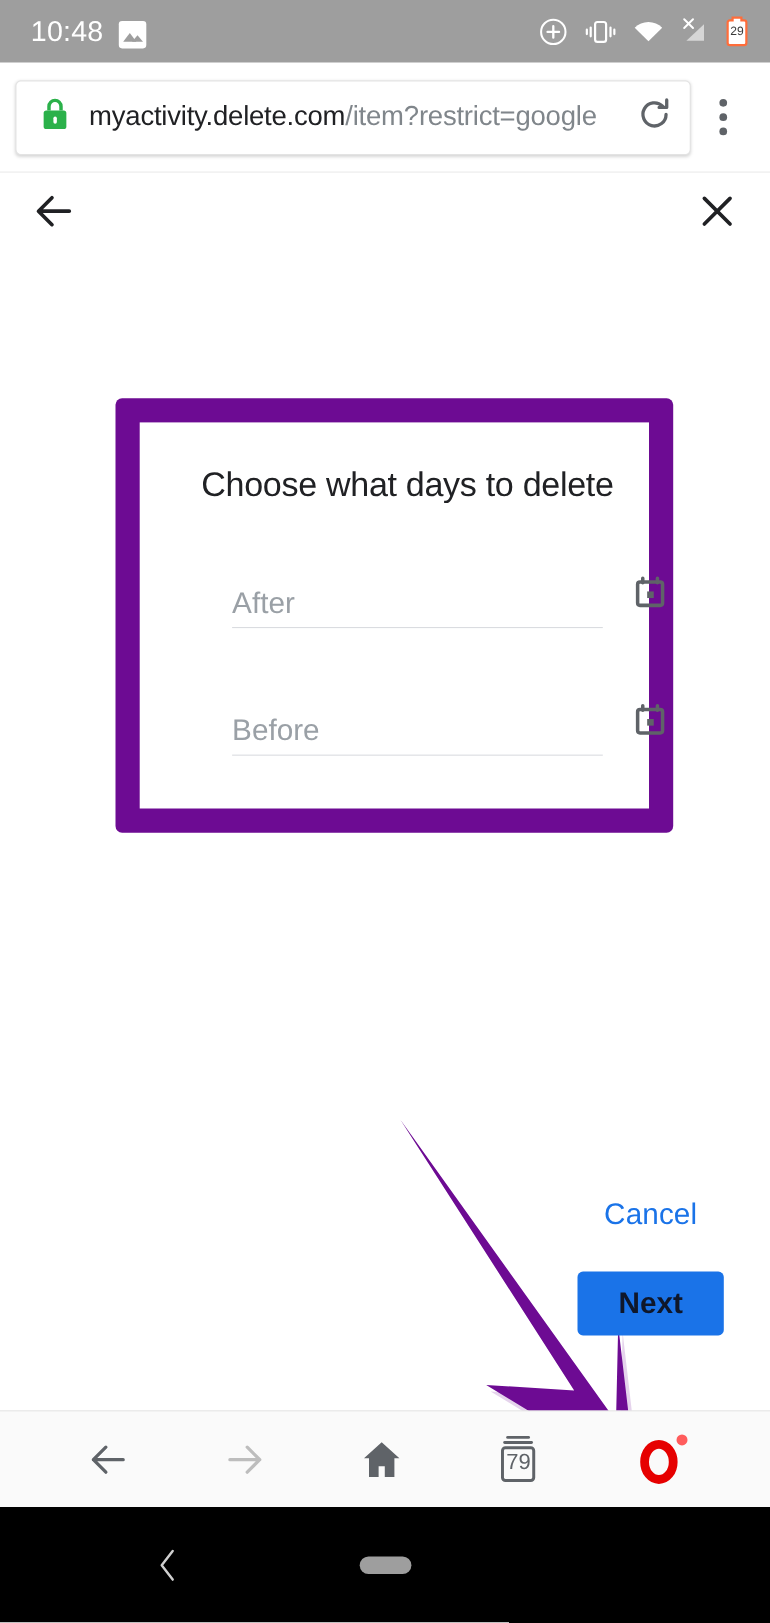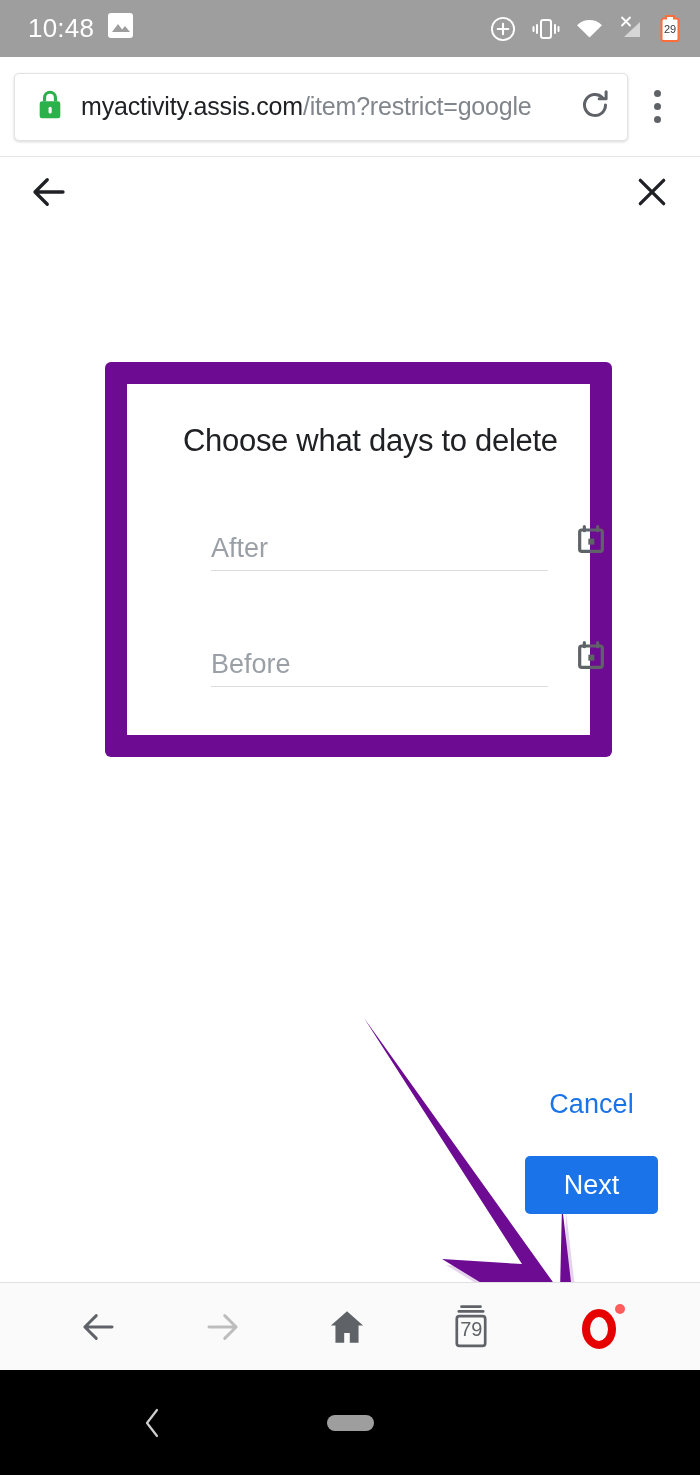--- a/index.html
+++ b/index.html
@@ -21,21 +21,21 @@
     height: 57px; flex: 0 0 57px;
     background: #9e9e9e;
     display: flex; align-items: center;
     padding: 0 18px 0 28px;
     color: #ffffff;
   }
   .status-clock {
     font-size: 26px; letter-spacing: .2px; color: #ffffff;
     font-family: "Liberation Sans", sans-serif;
   }
-  .status-left { display: flex; align-items: flex-start; gap: 14px; }
+  .status-left { display: flex; align-items: flex-end; gap: 14px; }
   .status-right { margin-left: auto; display: flex; align-items: center; gap: 14px; }
   .photo-icon {
     width: 25px; height: 25px; background: #ffffff; border-radius: 3px;
     position: relative; overflow: hidden;
   }
   .photo-icon::before {
     content: ""; position: absolute; left: 4px; bottom: 6px;
     width: 0; height: 0;
     border-left: 6px solid transparent; border-right: 6px solid transparent;
     border-bottom: 8px solid #9e9e9e;
@@ -136,21 +136,21 @@
   }
   .cancel-btn {
     background: none; border: none; cursor: pointer;
     font-family: "Liberation Sans", sans-serif;
     font-size: 27px; color: #1a73e8; letter-spacing: .1px;
     padding: 10px 8px;
   }
   .next-btn {
     background: #1a73e8; border: none; cursor: pointer; border-radius: 5px;
     font-family: "Liberation Sans", sans-serif;
-    font-size: 27px; color: #ffffff; font-weight: normal;
+    font-size: 27px; color: #0f172a; font-weight: bold;
     width: 133px; height: 58px;
     display: flex; align-items: center; justify-content: center;
   }
 
   
   .browserbar {
     flex: 0 0 88px; background: #fafafa;
     border-top: 1px solid #e0e0e0;
     display: flex; align-items: center; justify-content: space-around;
     padding: 0 36px;
@@ -228,21 +228,21 @@
 
   <div class="omnibar">
     <div class="urlbox">
       <span class="lock-icon">
         <svg width="30" height="34" viewBox="0 0 24 28">
           <rect x="3.5" y="11" width="17" height="14" rx="2" fill="#2bb14a"></rect>
           <path d="M7.5 11V8a4.5 4.5 0 0 1 9 0v3" fill="none" stroke="#2bb14a" stroke-width="2.6"></path>
           <rect x="10.8" y="15.5" width="2.6" height="5.5" rx="1.3" fill="#ffffff"></rect>
         </svg>
       </span>
-      <span class="url-text"><span>myactivity.assis.com</span><span class="path">/item?restrict=google</span></span>
+      <span class="url-text"><span>myactivity.delete.com</span><span class="path">/item?restrict=google</span></span>
       <span class="reload-btn">
         <svg width="36" height="36" viewBox="0 0 24 24">
           <path d="M19 12a7 7 0 1 1-2.1-5" fill="none" stroke="#5f6368" stroke-width="2" stroke-linecap="round"></path>
           <path d="M19.4 3.2v4.6h-4.6" fill="none" stroke="#5f6368" stroke-width="2" stroke-linecap="round" stroke-linejoin="round"></path>
         </svg>
       </span>
     </div>
     <div class="kebab">
       <i></i>
       <i></i>

